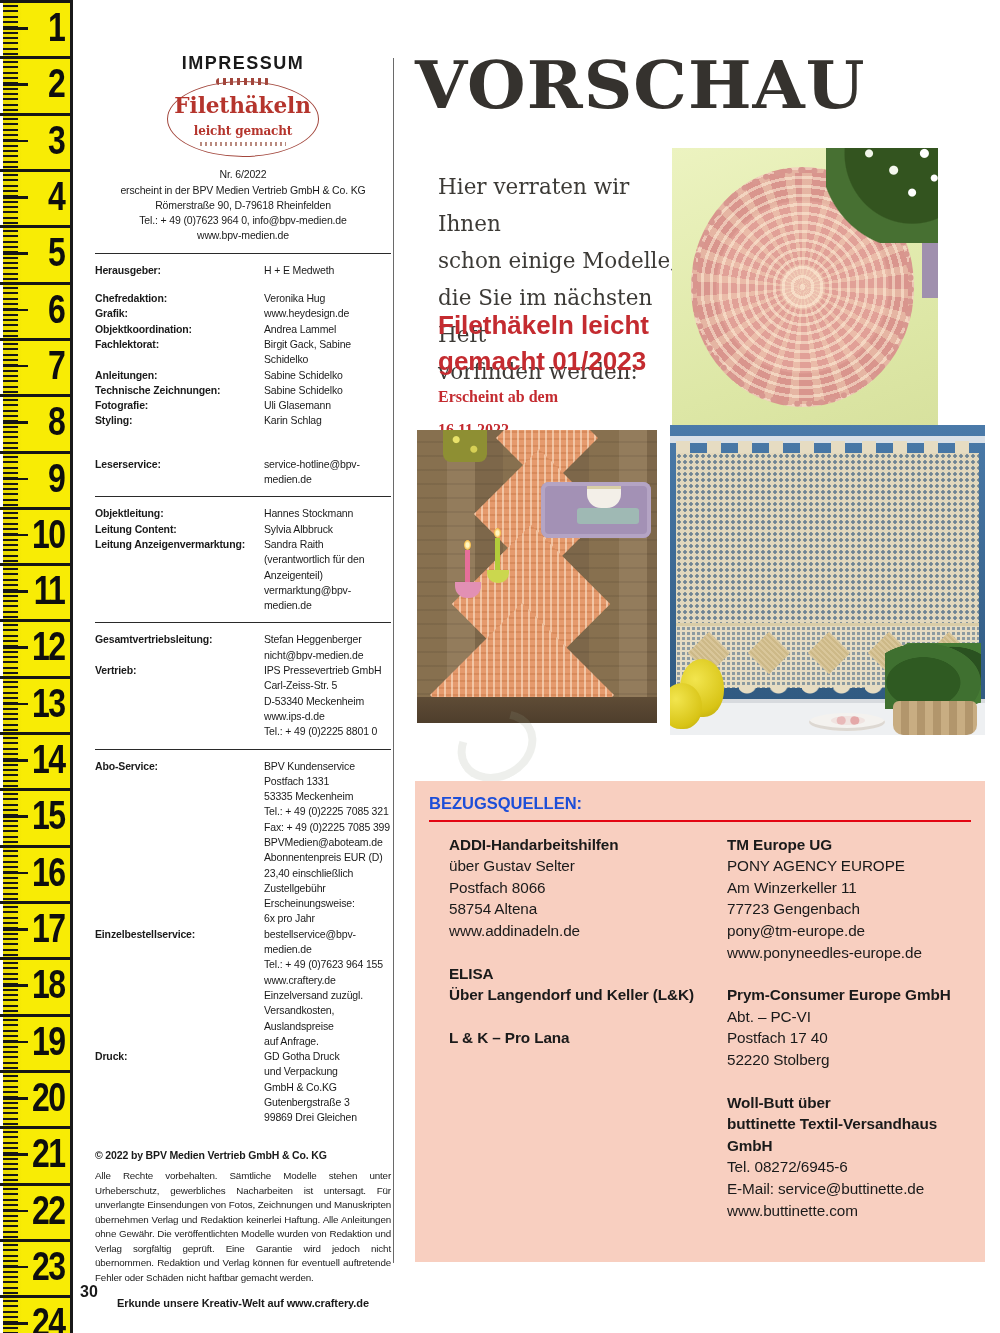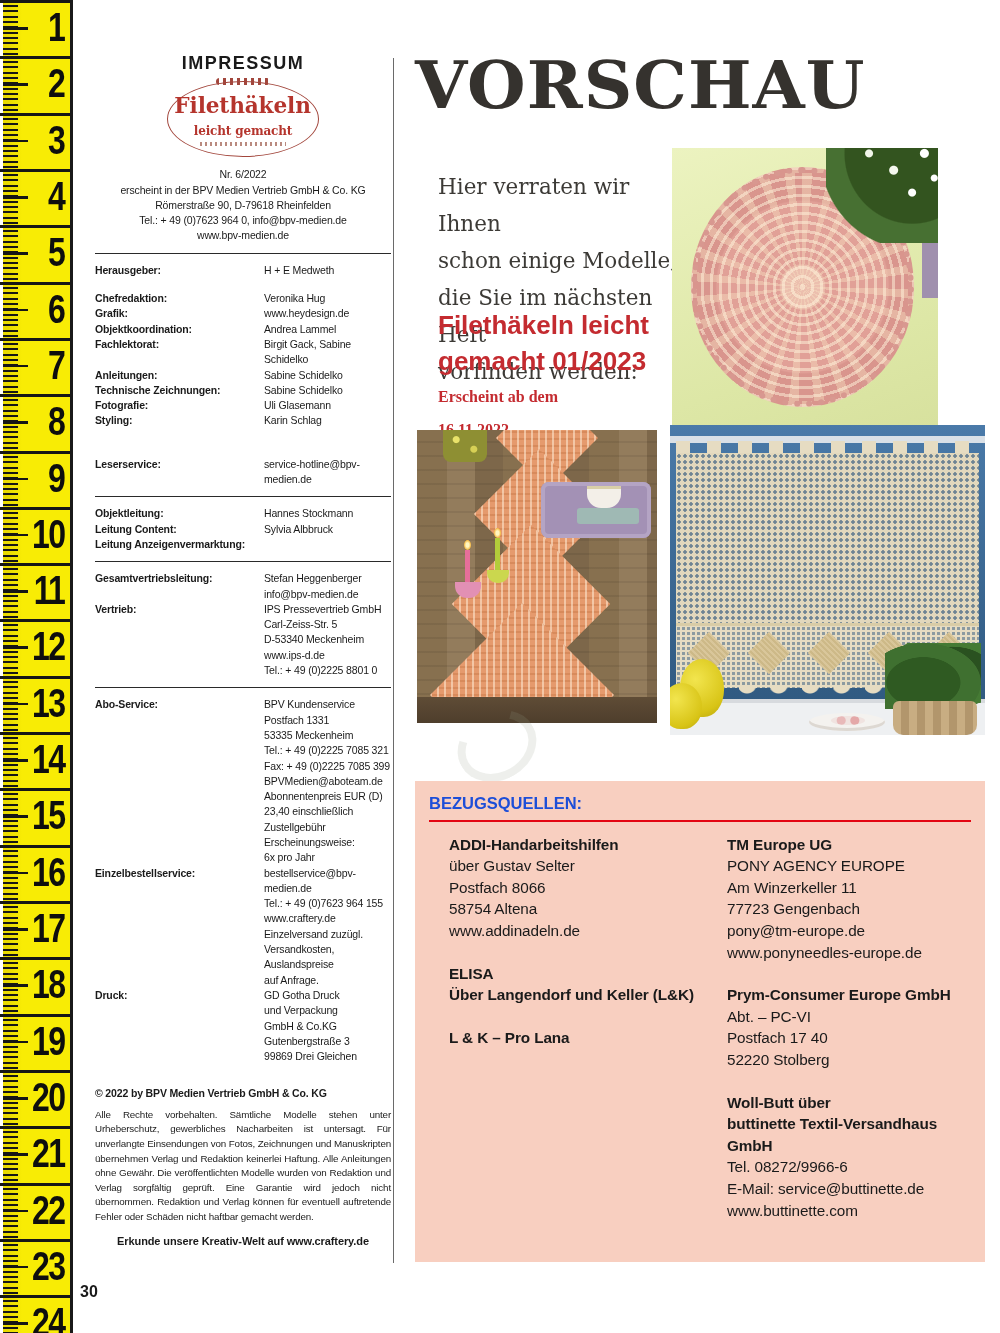--- a/index.html
+++ b/index.html
@@ -300,28 +300,32 @@
     <div class="row">
       <span class="lbl">Objektleitung:</span>
       <span class="val pre">Hannes Stockmann</span>
     </div>
     <div class="row">
       <span class="lbl">Leitung Content:</span>
       <span class="val pre">Sylvia Albbruck</span>
     </div>
     <div class="row">
       <span class="lbl">Leitung Anzeigenvermarktung:</span>
+      <span class="val pre">Sandra Raith
+(verantwortlich für den
+Anzeigenteil)
+vermarktung@bpv-medien.de</span>
     </div>
 
     <hr>
 
     <div class="row">
       <span class="lbl">Gesamtvertriebsleitung:</span>
       <span class="val pre">Stefan Heggenberger
-info@bpv-medien.de</span>
+nicht@bpv-medien.de</span>
     </div>
     <div class="row">
       <span class="lbl">Vertrieb:</span>
       <span class="val pre">IPS Pressevertrieb GmbH
 Carl-Zeiss-Str. 5
 D-53340 Meckenheim
 www.ips-d.de
 Tel.: + 49 (0)2225 8801 0</span>
     </div>
 
@@ -450,21 +454,21 @@
         </div>
         <div class="src">
           <div class="src-b pre">Prym-Consumer Europe GmbH</div>
           <div class="src-l pre">Abt. – PC-VI
 Postfach 17 40
 52220 Stolberg</div>
         </div>
         <div class="src">
           <div class="src-b pre">Woll-Butt über
 buttinette Textil-Versandhaus GmbH</div>
-          <div class="src-l pre">Tel. 08272/9966-6
+          <div class="src-l pre">Tel. 08272/6945-6
 E-Mail: service@buttinette.de
 www.buttinette.com</div>
         </div>
       </div>
     </div>
   </section>
 
 </div>
 
 </body></html>

